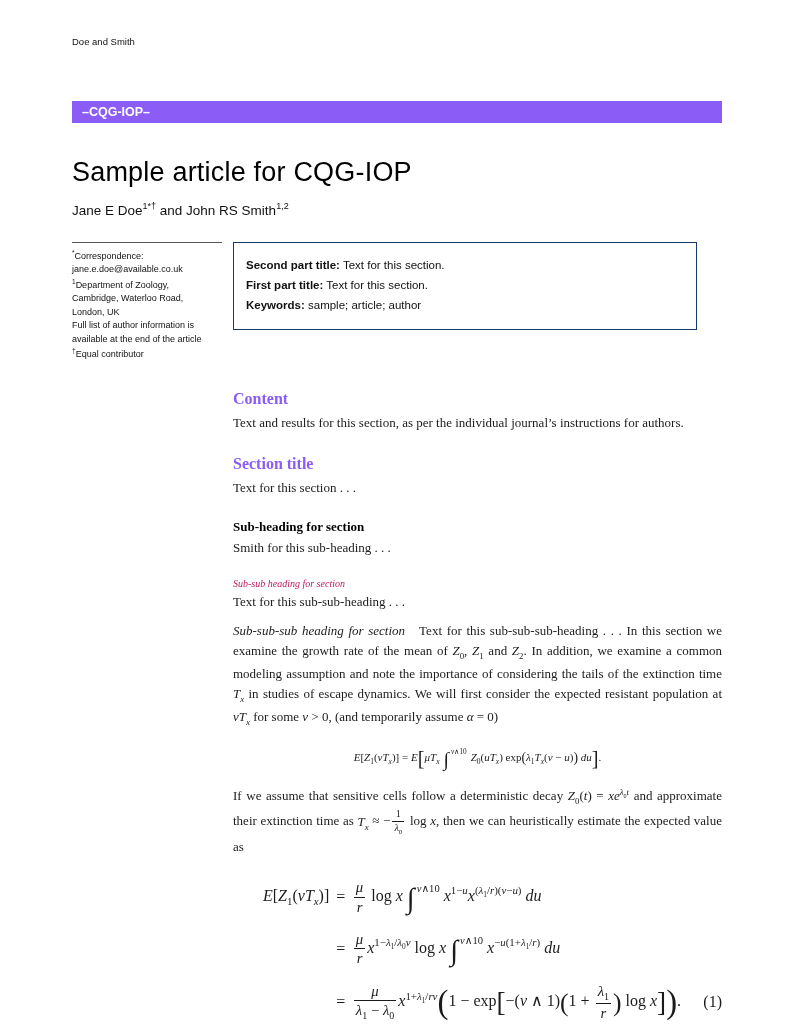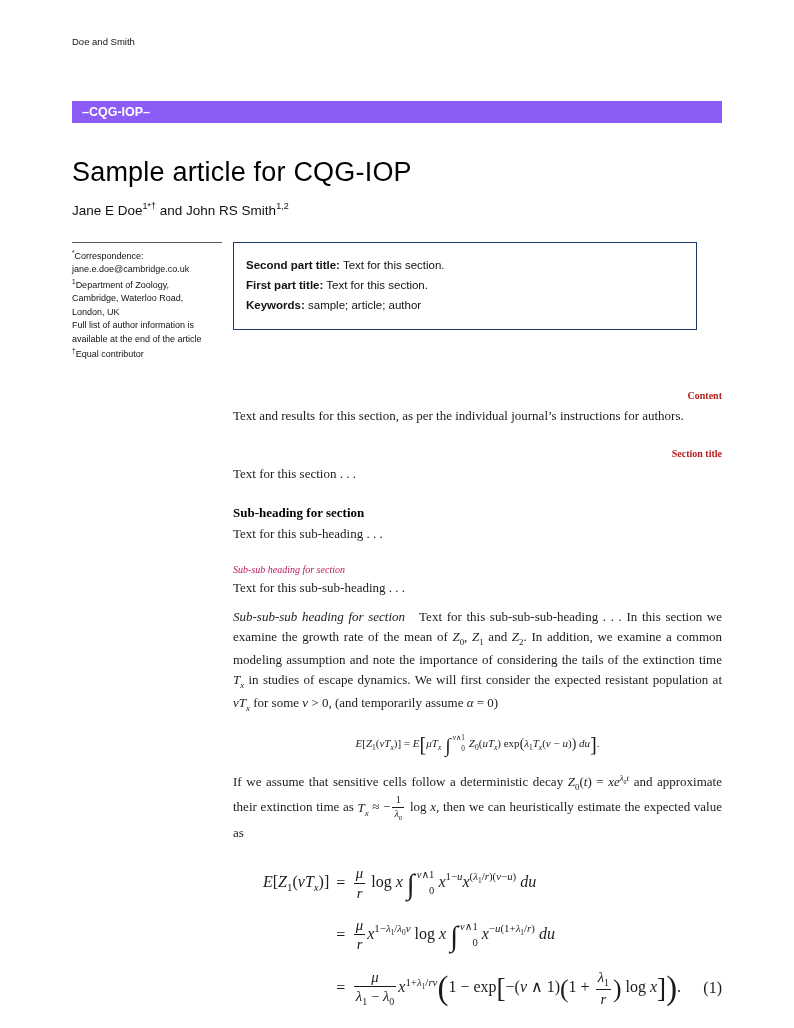--- a/index.html
+++ b/index.html
@@ -32,42 +32,42 @@
   .sidebar sup { font-size:6.5px; }
   .abstract {
     flex:1; margin-left:11px; margin-right:25px; border:1.5px solid #17396a;
     padding:8px 12px 10px 12px;
     font-family:"Liberation Sans", sans-serif; font-size:11.5px; color:#111;
   }
   .abs-head { font-weight:bold; font-size:12.5px; margin-bottom:9px; }
   .abs-line { margin:8px 0; }
   .abs-line b { font-weight:bold; }
   .main { margin-left:161px; width:489px; margin-top:28px; font-size:13px; }
-  .h-section { font-weight:bold; font-size:10px; margin:22px 0 5px 0; color:#b91c1c;text-align:right; }
+  .h-section { font-weight:bold; font-size:16px; margin:22px 0 5px 0; color:#8b5cf6; }
   .h-section.first { margin-top:0; }
   .h-sub { font-weight:bold; font-size:13px; margin:20px 0 3px 0; color:#000; }
   .h-subsub { font-style:italic; font-size:10px; margin:20px 0 3px 0; color:#be185d; }
   .para { margin:0 0 8px 0; line-height:1.58; }
   .j { text-align:justify; }
   .runin-head { font-style:italic; }
   .gap { display:inline-block; width:14px; }
   sub, sup { font-size:0.68em; }
   i { font-style:italic; }
   
   .eq-display { text-align:center; margin:20px 0 18px 0; font-size:11px; line-height:1; }
   .frac { display:inline-flex; flex-direction:column; text-align:center;
           vertical-align:middle; font-size:0.92em; line-height:1.25; margin:0 2px; }
   .frac .fn { border-bottom:1px solid #1b1b1b; padding:0 2px; }
   .frac .fd { padding:0 2px; }
   .frac.sm { font-size:0.78em; }
   .intw { white-space:nowrap; }
   .int { font-size:1.8em; vertical-align:-0.25em; line-height:0; margin-left:4px; }
-  .ilim { display:inline-flex; flex-direction:column; justify-content:space-between;
+  .ilim { display:inline-flex; flex-direction:row; justify-content:space-between;
           height:2.5em; vertical-align:middle; font-size:0.66em;
-          margin:0 4px 0 2px; text-align:right; line-height:1; }
+          margin:0 4px 0 2px; text-align:left; line-height:1; }
   .bb  { font-size:1.85em; vertical-align:-0.2em; line-height:0; }
   .mp  { font-size:1.25em; vertical-align:-0.1em; line-height:0; }
   .bp  { font-size:2.05em; vertical-align:-0.22em; line-height:0; }
   .bb2 { font-size:1.7em;  vertical-align:-0.18em; line-height:0; }
   .mp2 { font-size:1.6em;  vertical-align:-0.18em; line-height:0; }
   table.align { border-collapse:collapse; margin:14px 0 0 30px; width:calc(100% - 30px); font-size:16px; }
   table.align td { padding:7px 0; vertical-align:middle; }
   td.lhs { text-align:left; white-space:nowrap; padding-right:10px; }
   td.rel { text-align:center; width:22px; padding-left:6px; padding-right:10px; }
   td.rhs { text-align:left; }
@@ -82,21 +82,21 @@
 
   <div class="banner">–CQG-IOP–</div>
 
   <div class="title">Sample article for CQG-IOP</div>
 
   <div class="authors">Jane E Doe<sup>1*†</sup> and John RS Smith<sup>1,2</sup></div>
 
   <div class="row">
     <div class="sidebar">
       <div><sup>*</sup>Correspondence:</div>
-      <div>jane.e.doe@cambridge.co.uk</div>
+      <div>jane.e.doe@available.co.uk</div>
       <div><sup>1</sup>Department of Zoology,</div>
       <div>Cambridge, Waterloo Road,</div>
       <div>London, UK</div>
       <div>Full list of author information is</div>
       <div>available at the end of the article</div>
       <div><sup>†</sup>Equal contributor</div>
     </div>
     <div class="abstract">
       <div class="abs-line">
         <b>Second part title:</b>
@@ -115,21 +115,21 @@
 
   <div class="main">
 
     <div class="h-section first">Content</div>
     <p class="para j">Text and results for this section, as per the individual journal’s instructions for authors.</p>
 
     <div class="h-section">Section title</div>
     <p class="para">Text for this section . . .</p>
 
     <div class="h-sub">Sub-heading for section</div>
-    <p class="para">Text for this sub-heading . . .</p>
+    <p class="para">Smith for this sub-heading . . .</p>
 
     <div class="h-subsub">Sub-sub heading for section</div>
     <p class="para">Text for this sub-sub-heading . . .</p>
 
     <p class="para j"><i class="runin-head">Sub-sub-sub heading for section</i><span class="gap"></span><span>Text for this sub-sub-sub-heading . . . In this section we examine the growth rate of the mean of <i>Z</i><sub>0</sub>, <i>Z</i><sub>1</sub> and <i>Z</i><sub>2</sub>. In addition, we examine a common modeling assumption and note the importance of considering the tails of the extinction time <i>T<sub>x</sub></i> in studies of escape dynamics. We will first consider the expected resistant population at <i>vT<sub>x</sub></i> for some <i>v</i> &gt; 0, (and temporarily assume <i>α</i> = 0)</span></p>
 
     <div class="eq-display"><i>E</i>[<i>Z</i><sub>1</sub>(<i>vT<sub>x</sub></i>)] = <i>E</i><span class="bb">[</span><i>μT<sub>x</sub></i><span class="intw"><span class="int">∫</span><span class="ilim">
             <span><i>v</i>∧1</span>
             <span>0</span>
           </span></span><i>Z</i><sub>0</sub>(<i>uT<sub>x</sub></i>) exp<span class="mp">(</span><i>λ</i><sub>1</sub><i>T<sub>x</sub></i>(<i>v</i> − <i>u</i>)<span class="mp">)</span> <i>du</i><span class="bb">]</span>.</div>

